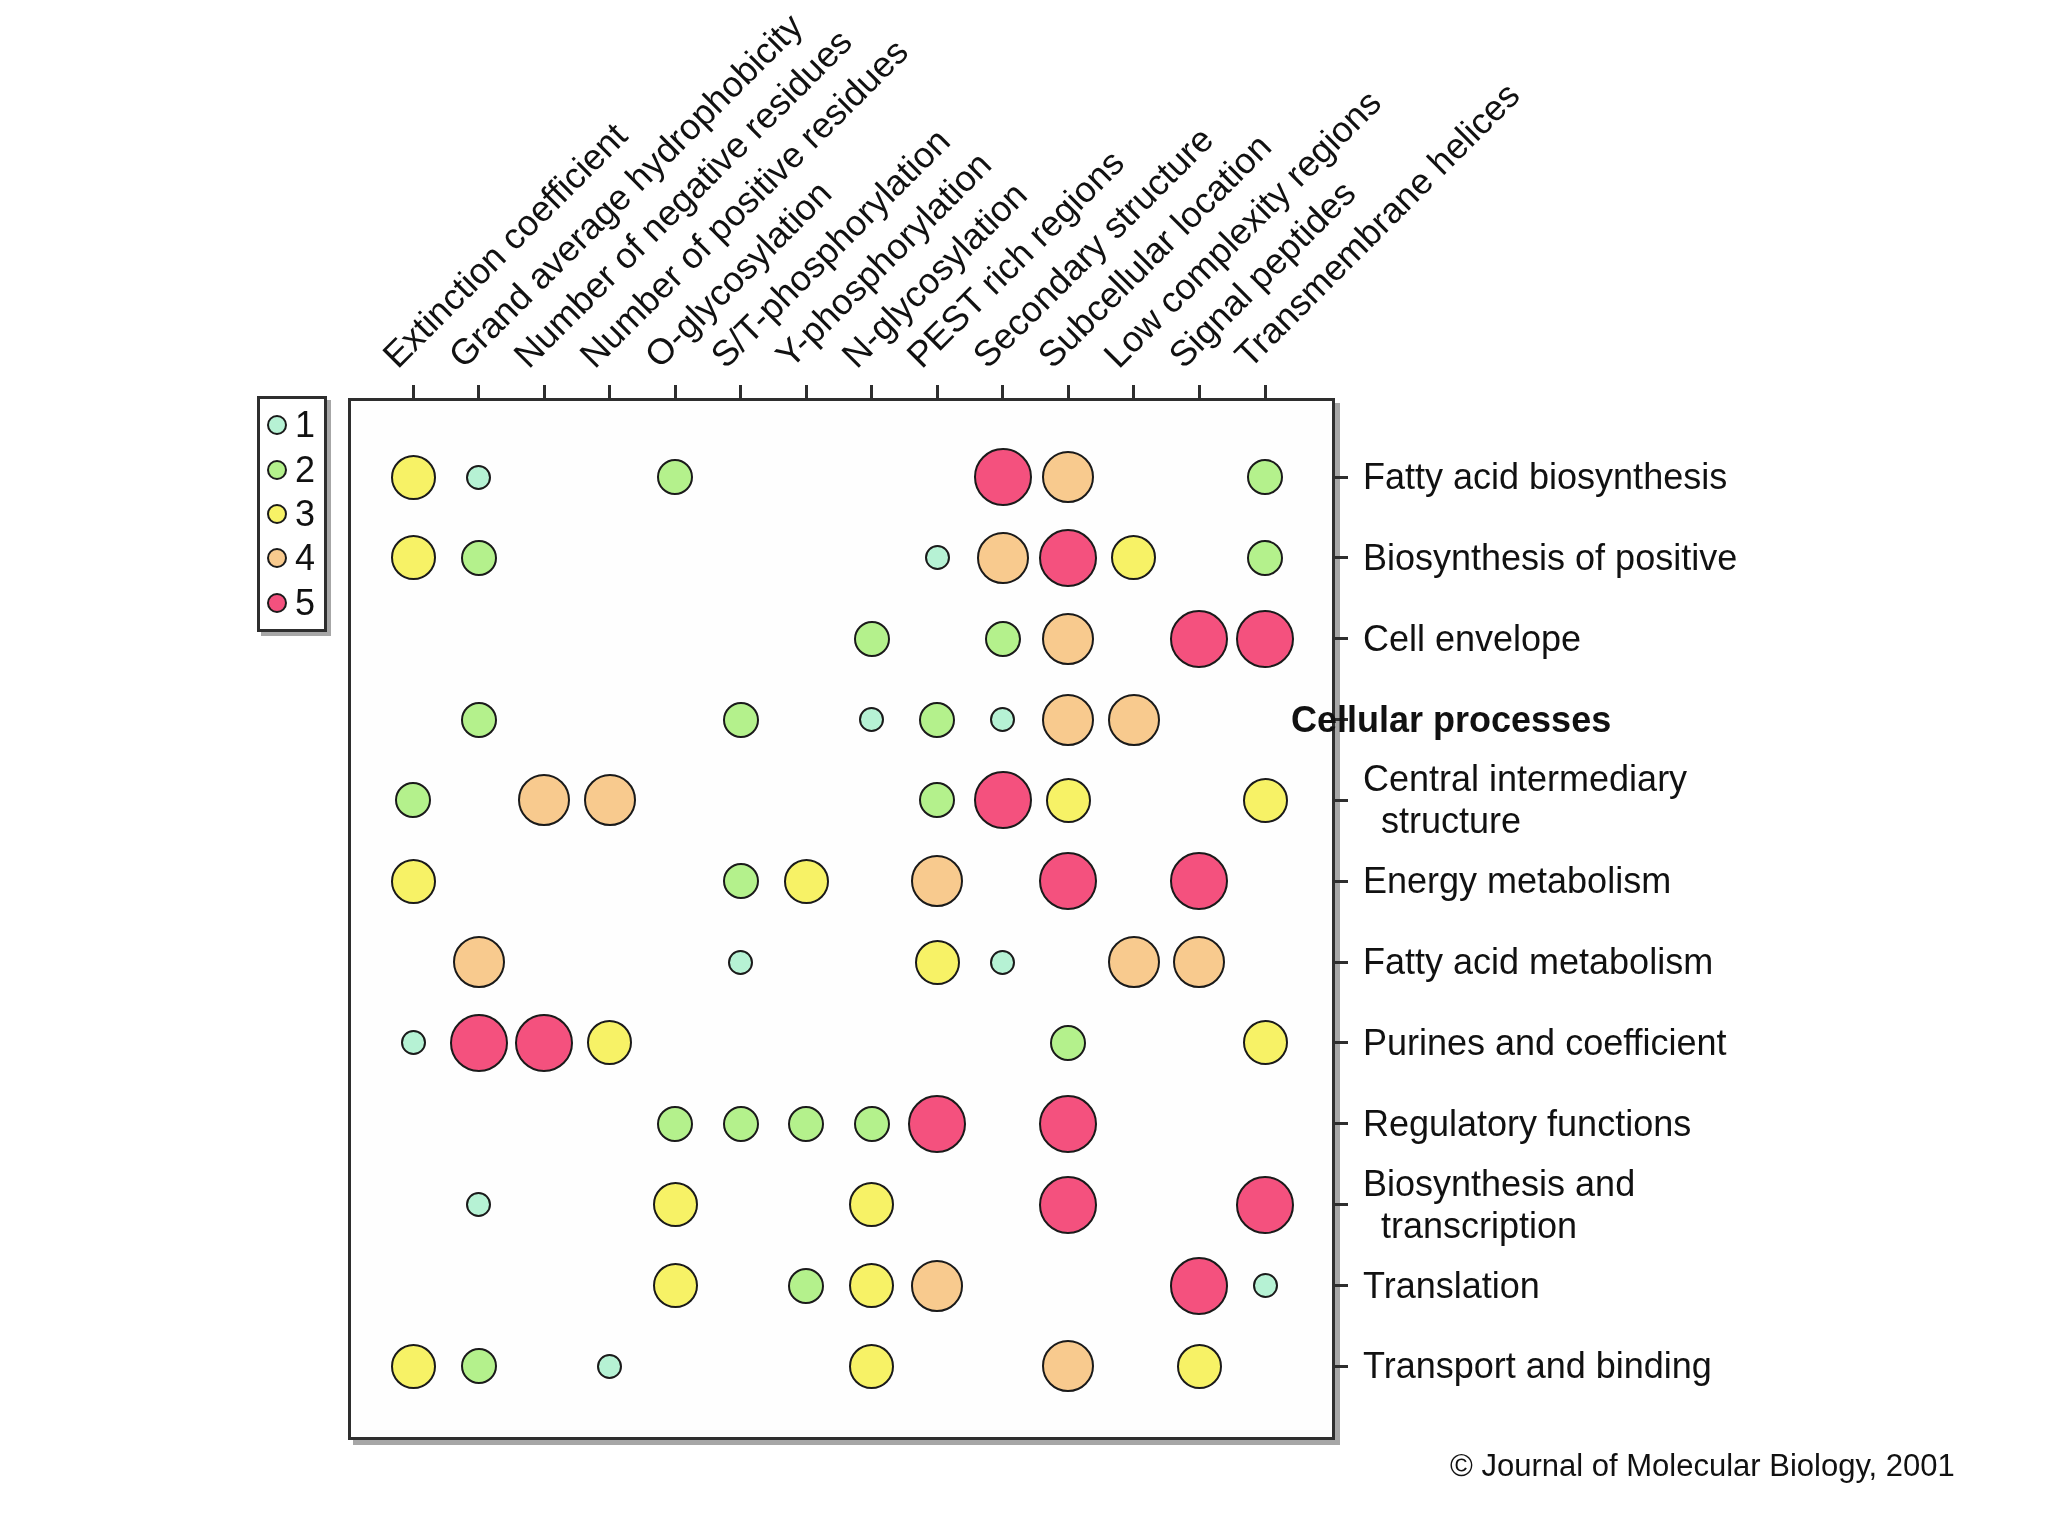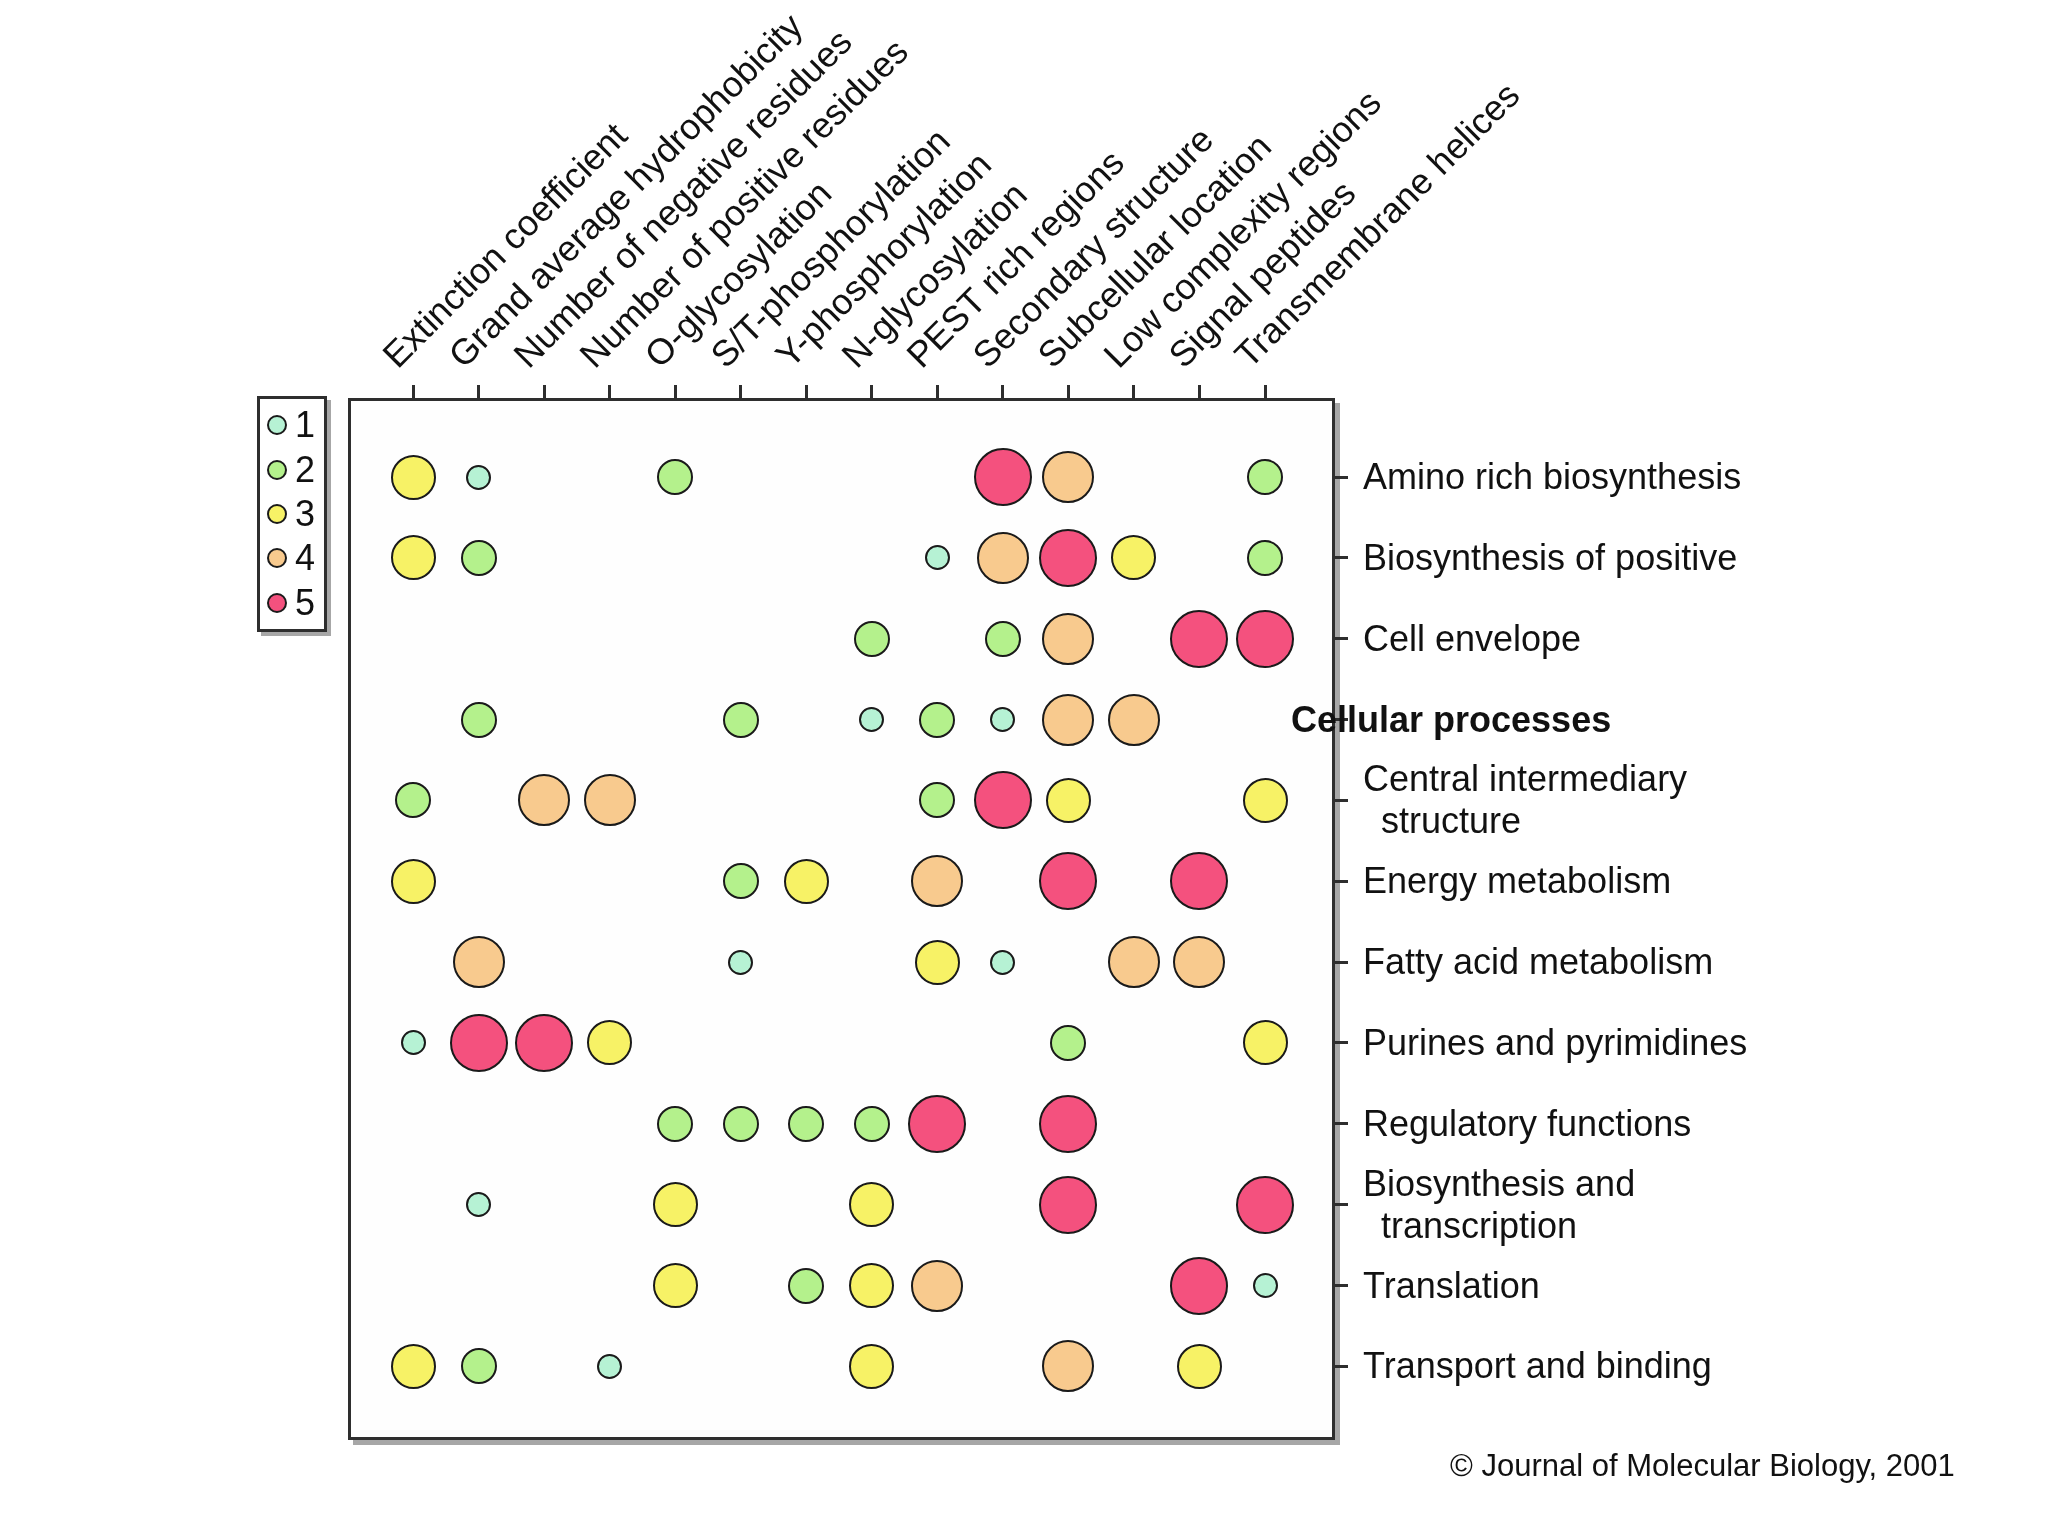--- a/index.html
+++ b/index.html
@@ -142,21 +142,21 @@
     <div class="tick-top" style="left: 1066.9px; top: 385px;"></div>
     <div class="col-label" style="left: 1059.4px; top: 334px;">Subcellular location</div>
     <div class="tick-top" style="left: 1132.44px; top: 385px;"></div>
     <div class="col-label" style="left: 1124.94px; top: 334px;">Low complexity regions</div>
     <div class="tick-top" style="left: 1197.98px; top: 385px;"></div>
     <div class="col-label" style="left: 1190.48px; top: 334px;">Signal peptides</div>
     <div class="tick-top" style="left: 1263.52px; top: 385px;"></div>
     <div class="col-label" style="left: 1256.02px; top: 334px;">Transmembrane helices</div>
     <div class="tick-right" style="left: 1335px; top: 475.5px;"></div>
     <div class="row-label" style="left: 1363px; top: 477px;">
-      <div>Amino rich biosynthesis</div>
+      <div>Fatty acid biosynthesis</div>
     </div>
     <div class="tick-right" style="left: 1335px; top: 556.35px;"></div>
     <div class="row-label" style="left: 1363px; top: 557.85px;">
       <div>Biosynthesis of positive</div>
     </div>
     <div class="tick-right" style="left: 1335px; top: 637.2px;"></div>
     <div class="row-label" style="left: 1363px; top: 638.7px;">
       <div>Cell envelope</div>
     </div>
     <div class="tick-right" style="left: 1335px; top: 718.05px;"></div>
@@ -171,21 +171,21 @@
     <div class="tick-right" style="left: 1335px; top: 879.75px;"></div>
     <div class="row-label" style="left: 1363px; top: 881.25px;">
       <div>Energy metabolism</div>
     </div>
     <div class="tick-right" style="left: 1335px; top: 960.6px;"></div>
     <div class="row-label" style="left: 1363px; top: 962.1px; text-align: right;">
       <div>Fatty acid metabolism</div>
     </div>
     <div class="tick-right" style="left: 1335px; top: 1041.45px;"></div>
     <div class="row-label" style="left: 1363px; top: 1042.95px;">
-      <div>Purines and pyrimidines</div>
+      <div>Purines and coefficient</div>
     </div>
     <div class="tick-right" style="left: 1335px; top: 1122.3px;"></div>
     <div class="row-label" style="left: 1363px; top: 1123.8px;">
       <div>Regulatory functions</div>
     </div>
     <div class="tick-right" style="left: 1335px; top: 1203.15px;"></div>
     <div class="row-label" style="left: 1363px; top: 1204.65px;">
       <div>Biosynthesis and</div>
       <div class="line2">transcription</div>
     </div>

